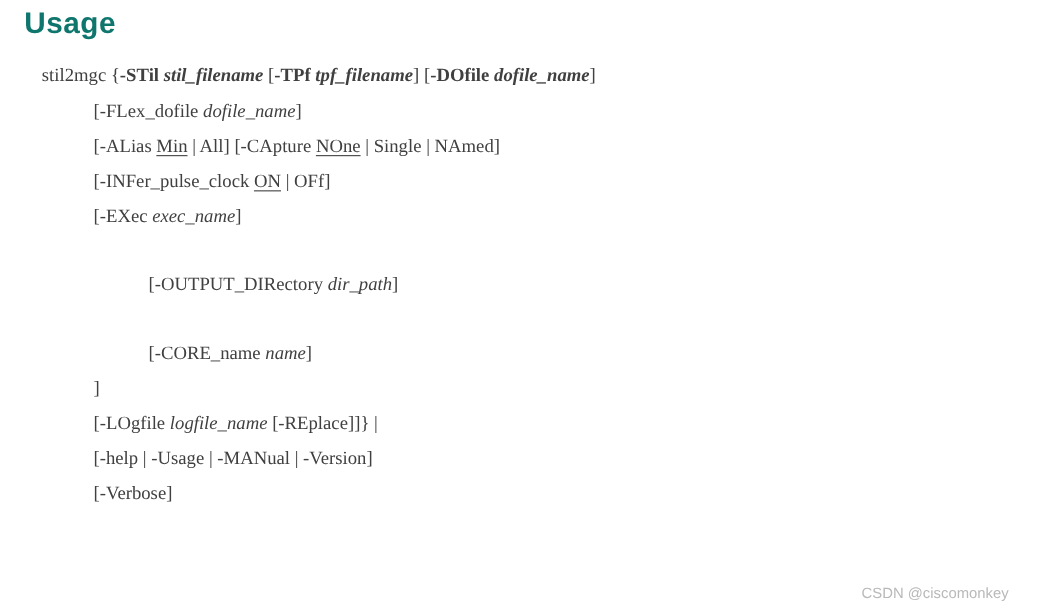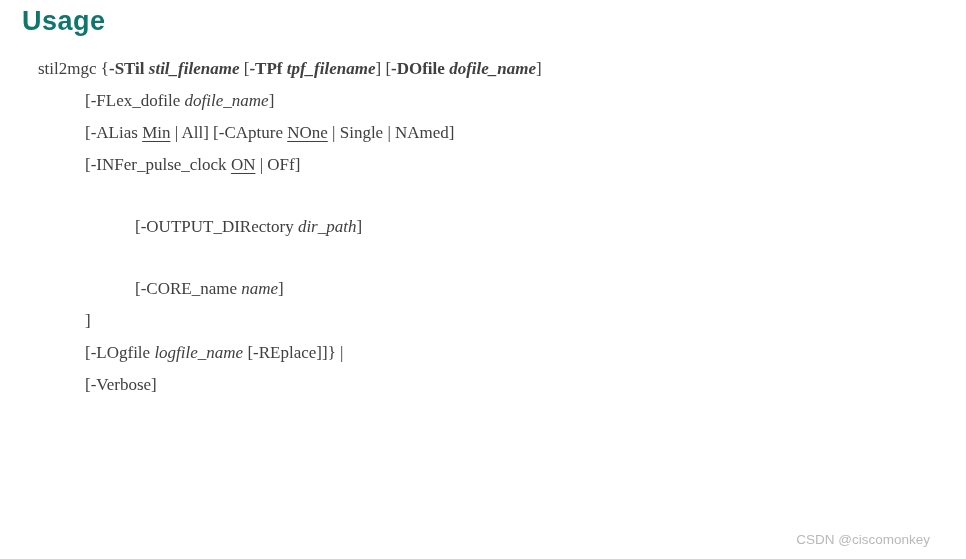--- a/index.html
+++ b/index.html
@@ -39,41 +39,43 @@
   .indent-0 { padding-left: 0; }
   .indent-1 { padding-left: 47px; font-family: Liberation Serif, serif; }
   .indent-2 { padding-left: 97px; margin-top: 30px; }
   .seg-plain { font-weight: normal; font-style: normal; }
   .seg-bold { font-weight: bold; }
   .seg-italic { font-style: italic; }
   .seg-bolditalic { font-weight: bold; font-style: italic; }
   .seg-underline { text-decoration: underline; text-underline-offset: 3px; }
   .watermark {
     position: absolute;
-    right: 36px;
+    right: 49px;
     bottom: 12px;
     font-family: "Liberation Sans", sans-serif;
     font-size: 13.5px;
     color: #b9b9b9;
   }
 </style>
 </head>
 <body>
 
 <div class="page">
   <h1 class="heading">Usage</h1>
 
   <div class="usage-block">
     <div>
         <div class="code-line indent-0"><span class="seg-plain">stil2mgc {</span><span class="seg-bold">-STil</span><span class="seg-plain"> </span><span class="seg-bolditalic">stil_filename</span><span class="seg-plain"> [</span><span class="seg-bold">-TPf</span><span class="seg-plain"> </span><span class="seg-bolditalic">tpf_filename</span><span class="seg-plain">] [</span><span class="seg-bold">-DOfile</span><span class="seg-plain"> </span><span class="seg-bolditalic">dofile_name</span><span class="seg-plain">]</span></div>
         <div class="code-line indent-1"><span class="seg-plain">[-FLex_dofile </span><span class="seg-italic">dofile_name</span><span class="seg-plain">]</span></div>
         <div class="code-line indent-1"><span class="seg-plain">[-ALias </span><span class="seg-underline">Min</span><span class="seg-plain"> | All] [-CApture </span><span class="seg-underline">NOne</span><span class="seg-plain"> | Single | NAmed]</span></div>
         <div class="code-line indent-1"><span class="seg-plain">[-INFer_pulse_clock </span><span class="seg-underline">ON</span><span class="seg-plain"> | OFf]</span></div>
+        <div class="code-line indent-1"><span class="seg-plain">[-EXec </span><span class="seg-italic">exec_name</span><span class="seg-plain">]</span></div>
         <div class="code-line indent-2"><span class="seg-plain">[-OUTPUT_DIRectory </span><span class="seg-italic">dir_path</span><span class="seg-plain">]</span></div>
         <div class="code-line indent-2"><span class="seg-plain">[-CORE_name </span><span class="seg-italic">name</span><span class="seg-plain">]</span></div>
         <div class="code-line indent-1"><span class="seg-plain">]</span></div>
         <div class="code-line indent-1"><span class="seg-plain">[-LOgfile </span><span class="seg-italic">logfile_name</span><span class="seg-plain"> [-REplace]]} |</span></div>
+        <div class="code-line indent-1"><span class="seg-plain">[-help | -Usage | -MANual | -Version]</span></div>
         <div class="code-line indent-1"><span class="seg-plain">[-Verbose]</span></div>
       </div>
   </div>
 
   <div class="watermark">CSDN @ciscomonkey</div>
 </div>
 
 </body></html>

